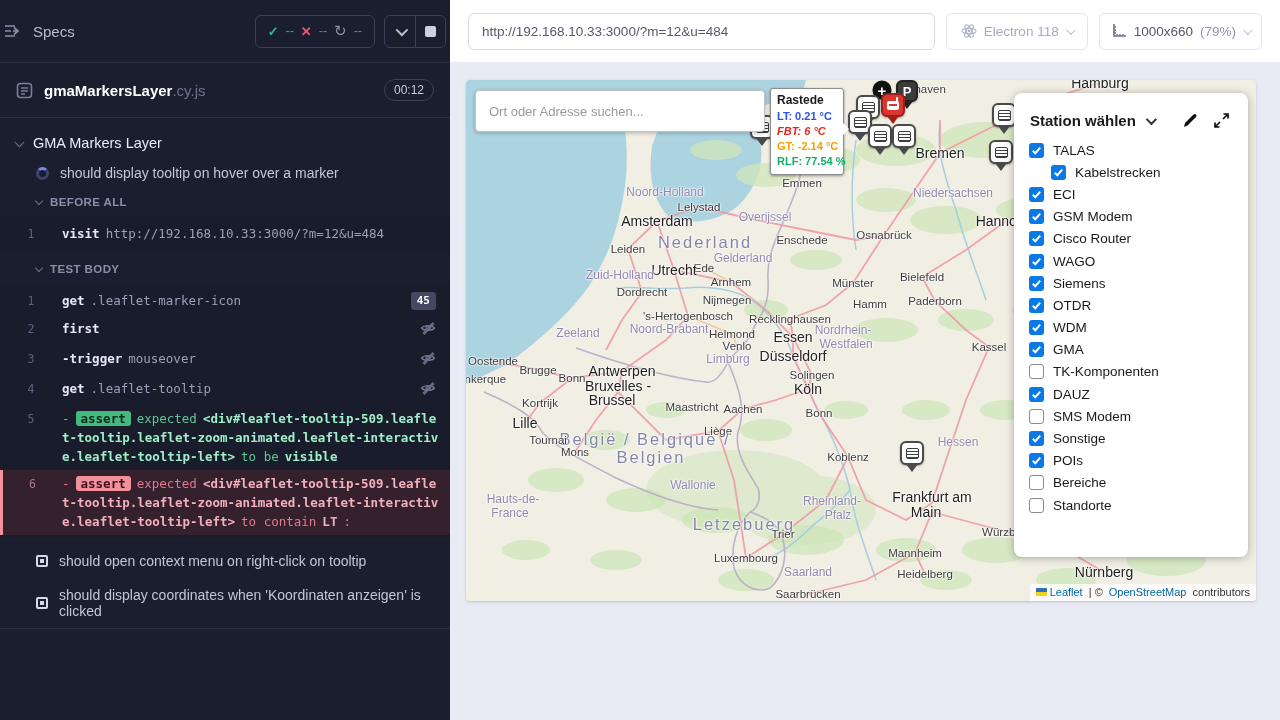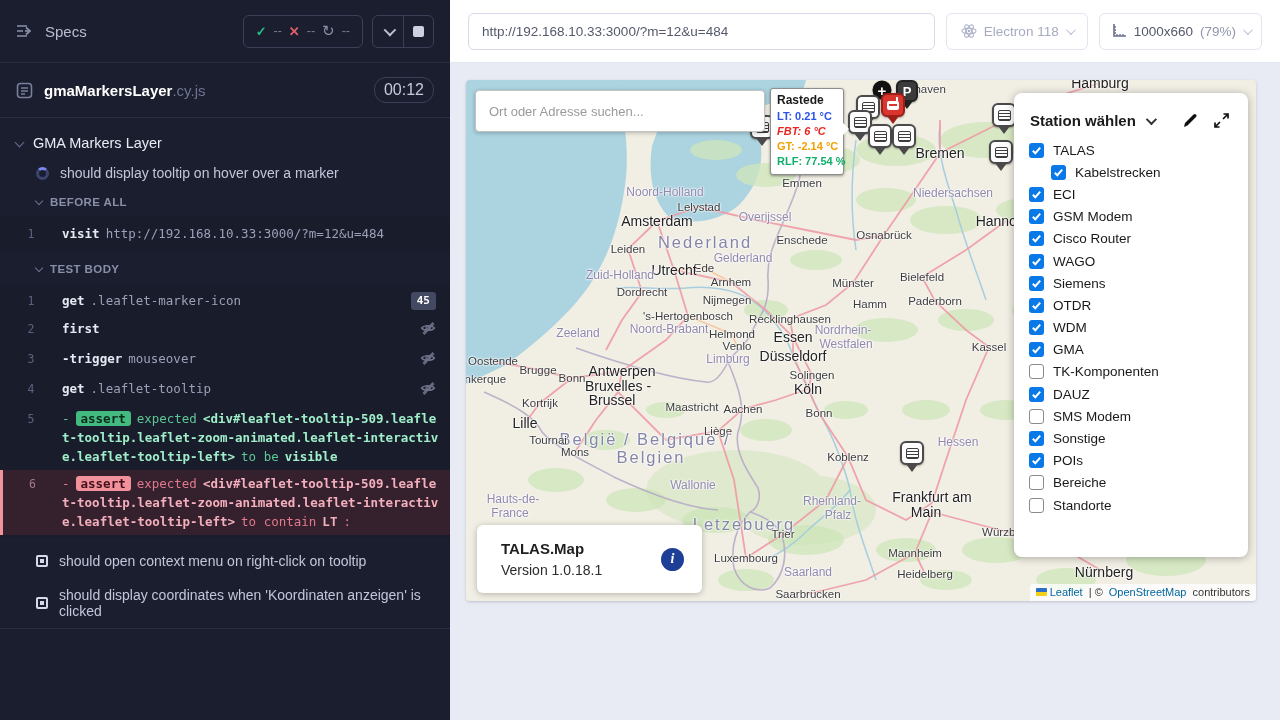--- a/index.html
+++ b/index.html
@@ -1,35 +1,35 @@
 <!DOCTYPE html>
 <html><head>
 <meta charset="utf-8">
 <style>
   html,body{margin:0;padding:0;width:1280px;height:720px;overflow:hidden;background:#e9ebf4;
     font-family:"Liberation Sans",sans-serif;-webkit-font-smoothing:antialiased;}
   *{box-sizing:border-box;}
 
   
   .sidebar{position:absolute;left:0;top:0;width:450px;height:720px;background:#1b1e2e;color:#c8cadb;overflow:hidden;}
-  .sb-header{height:63px;border-bottom:1px solid #2a2e44;display:flex;align-items:center;padding:0 16px;}
+  .sb-header{height:63px;border-bottom:1px solid #2a2e44;display:flex;align-items:center;padding:0 4px;}
   .sb-title{font-size:15px;color:#b9bdd3;margin-left:11px;}
   .sb-stats{margin-left:auto;display:flex;align-items:center;border:1px solid #3b3f58;border-radius:6px;height:33px;padding:0 12px;gap:7px;font-size:12.5px;color:#787d9c;}
   .stat-ico{font-size:13px;font-weight:700;}
   .ico-check{color:#27b787;} .ico-x{color:#e25f6d;} .ico-refresh{color:#8a8fa9;font-weight:400;font-size:15px;}
   .sb-controls{display:flex;border:1px solid #3b3f58;border-radius:6px;height:33px;margin-left:9px;align-items:stretch;overflow:hidden;}
   .sb-controls .seg{width:30px;display:flex;align-items:center;justify-content:center;color:#b9bdd3;}
   .sb-controls .seg+.seg{border-left:1px solid #3b3f58;}
   .stop-sq{width:11px;height:11px;background:#cdd0e0;border-radius:2px;}
   .chev{display:inline-block;width:9px;height:9px;border-right:2px solid currentColor;border-bottom:2px solid currentColor;transform:rotate(45deg) translateY(-2px);}
 
   .spec-row{height:55px;border-bottom:1px solid #2a2e44;display:flex;align-items:center;padding:0 16px;}
   .spec-name{font-size:15px;font-weight:700;color:#fff;margin-left:11px;}
   .spec-ext{font-weight:400;color:#6e7390;}
-  .spec-time{margin-left:auto;border:1px solid #3b3f58;border-radius:12px;padding:3px 9px;font-size:16px;color:#c8cadb;}
+  .spec-time{margin-left:auto;border:1px solid #3b3f58;border-radius:12px;padding:3px 9px;font-size:12px;color:#c8cadb;}
 
   .tests{padding-top:10px;border-bottom:1px solid #2a2e44;}
   .tree-chev{display:inline-block;width:7px;height:7px;border-right:1.8px solid #6b7090;border-bottom:1.8px solid #6b7090;transform:rotate(45deg);margin-right:10px;position:relative;top:-2px;}
   .suite-row{padding:7px 16px;color:#e8eaf6;font-size:14.5px;}
   .test-row{padding:7px 16px 9px 36px;display:flex;gap:11px;align-items:center;color:#c3c6da;font-size:14px;}
   .spinner{width:13px;height:13px;border-radius:50%;border:3px solid #3d4470;border-top-color:#7c88f0;flex:none;}
   .section-label{padding:6px 16px 6px 36px;color:#8a8fa9;font-size:11.5px;font-weight:700;letter-spacing:.4px;}
   .section-label .tree-chev{margin-right:8px;width:6px;height:6px;}
 
   .cmd-block{background:#191c2b;margin:3px 0 6px 0;padding:3px 0;}
@@ -633,27 +633,20 @@
             <span class="chk off"></span>
             <span>Bereiche</span>
           </div>
           <div class="chk-row">
             <span class="chk off"></span>
             <span>Standorte</span>
           </div>
         </div>
     </div>
 
-    <div class="version-card">
-      <div>
-        <div class="vc-title">TALAS.Map</div>
-        <div class="vc-ver">Version 1.0.18.1</div>
-      </div>
-      <div class="info-circle">i</div>
-    </div>
 
     <div class="attribution">
       <span class="ua-flag"></span>
       <span class="attr-link">Leaflet</span>
       <span class="pre"> | © </span>
       <span class="attr-link">OpenStreetMap</span>
       <span class="pre"> contributors</span>
     </div>
   </div>
 </div>

